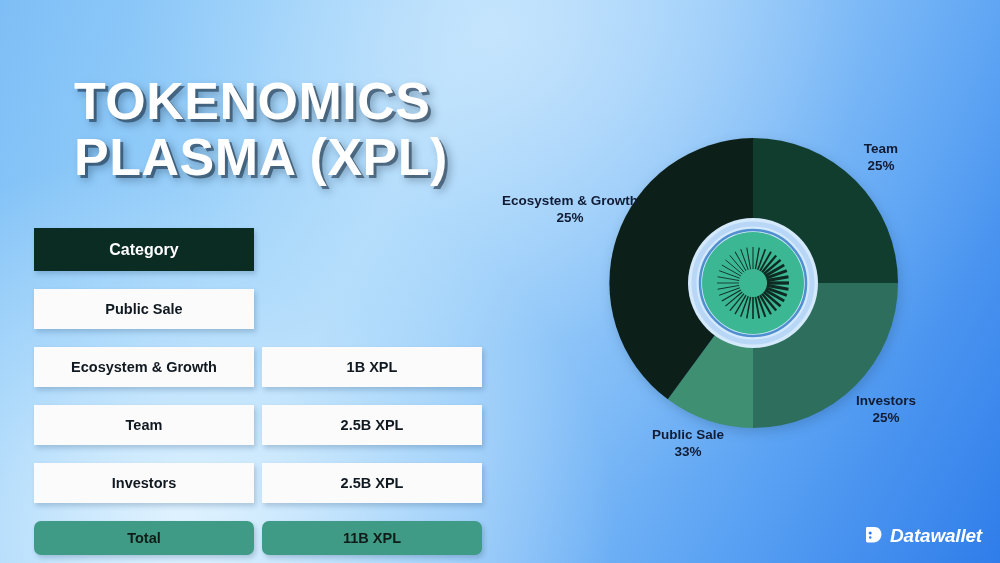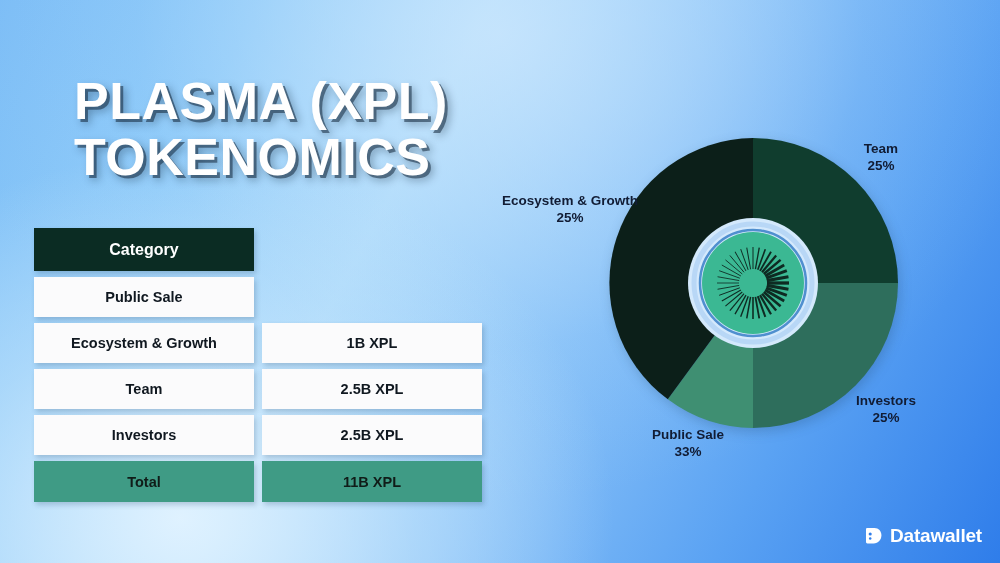--- a/index.html
+++ b/index.html
@@ -45,21 +45,21 @@
 
   
   #table {
     position: absolute;
     left: 34px;
     top: 228px;
   }
   .trow {
     display: flex;
     gap: 8px;
-    margin-bottom: 6px;
+    margin-bottom: 18px;
   }
   .cell {
     height: 40px;
     display: flex;
     align-items: center;
     justify-content: center;
     font-size: 14.5px;
     font-weight: 700;
     box-shadow: 2px 3px 5px rgba(25,60,95,0.22);
   }
@@ -72,21 +72,22 @@
     height: 43px;
     font-size: 16px;
   }
   .body .cell {
     background: #fbfbfc;
     color: #101820;
   }
   .total .cell {
     background: #3f9b85;
     color: #101c18;
-    height: 41px;
+    height: 34px;
+    border-radius: 7px;
   }
 
   
   #chart {
     position: absolute;
     left: 598px;
     top: 128px;
     width: 310px;
     height: 310px;
   }
@@ -110,39 +111,39 @@
   #lbl-team { left: 228px;  top: 12px;  width: 110px; }
   #lbl-inv  { left: 228px;  top: 264px; width: 120px; }
   #lbl-pub  { left: 20px;   top: 298px; width: 140px; }
 
   
   #brand {
     position: absolute;
     right: 18px;
     bottom: 16px;
     display: flex;
-    align-items: center;
     gap: 7px;
+    font-style: italic;
   }
   #brand .mark { display: block; }
   #brand .word {
     color: #ffffff;
     font-size: 19px;
     font-weight: 700;
     letter-spacing: -0.2px;
   }
 </style>
 </head>
 <body>
 
 <div id="stage">
 
   <div id="title">
+    <span class="line">TOKENOMICS</span>
     <span class="line">PLASMA (XPL)</span>
-    <span class="line">TOKENOMICS</span>
   </div>
 
   <div id="table">
 
     <div class="trow hdr">
       <div class="cell c-cat">Category</div>
     </div>
 
     <div class="trow body">
       <div class="cell c-cat">Public Sale</div>

